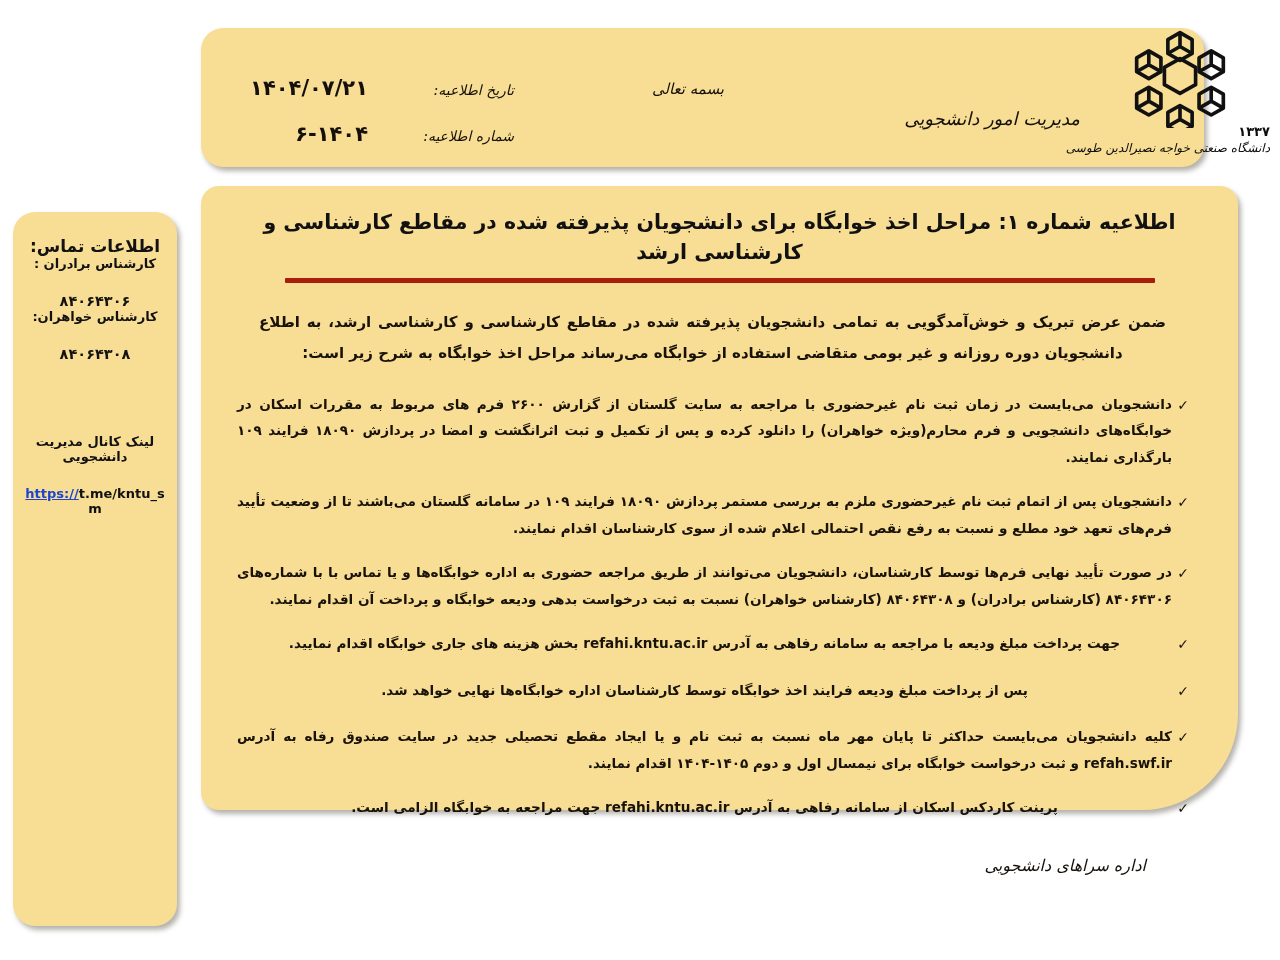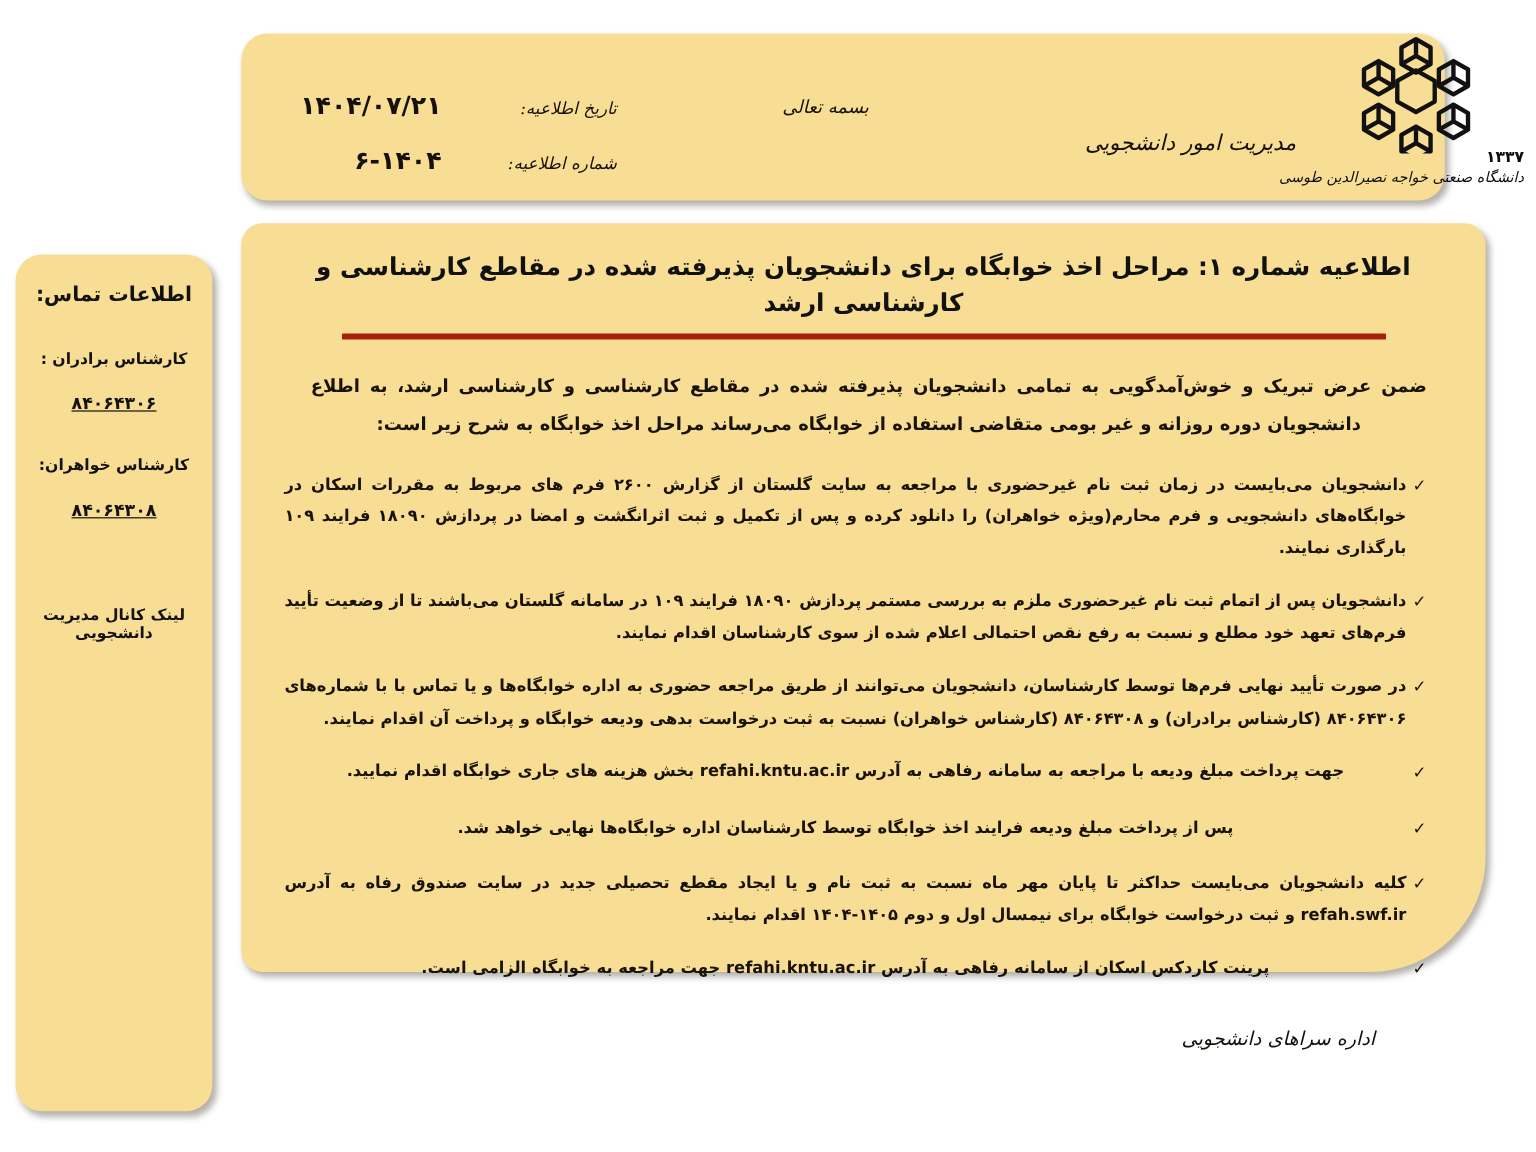--- a/index.html
+++ b/index.html
@@ -151,21 +151,21 @@
   }
   .title-rule {
     width: 870px;
     height: 5px;
     background: #a81d0b;
     margin: 11px auto 0;
     border-radius: 1px;
   }
 
   .intro {
-    margin: 24px 49px 0 58px;
+    margin: 24px 72px 0 58px;
     font-size: 15px;
     line-height: 2.05;
     color: #181208;
     text-align: justify;
     text-align-last: center;
     font-weight: 600;
   }
 
   .bullets {
     margin: 22px 44px 0 36px;
@@ -216,34 +216,32 @@
     border-radius: 22px;
     text-align: center;
   }
   .side-title {
     margin-top: 24px;
     font-size: 17px;
     font-weight: bold;
     color: #121212;
   }
   .side-label {
-    margin-top: 36px;
     font-size: 13px;
     font-weight: bold;
     color: #121212;
   }
   .side-phone {
     margin-top: 22px;
     font-size: 14.5px;
     font-weight: bold;
     color: #121212;
     letter-spacing: 1px;
     direction: ltr;
     unicode-bidi: bidi-override;
-    text-decoration: underline;
   }
   .side-label.gap-big { margin-top: 72px; }
   .side-link {
     margin-top: 22px;
     font-size: 13px;
     font-weight: bold;
     color: #111111;
     direction: ltr;
     unicode-bidi: embed;
     word-break: break-all;
@@ -309,20 +307,21 @@
   <div class="card side-card">
     <div class="side-title">اطلاعات تماس:</div>
 
     <div class="side-label">کارشناس برادران :</div>
     <div class="side-phone">۸۴۰۶۴۳۰۶</div>
 
     <div class="side-label">کارشناس خواهران:</div>
     <div class="side-phone">۸۴۰۶۴۳۰۸</div>
 
     <div class="side-label gap-big">لینک کانال مدیریت دانشجویی</div>
+    <div class="side-link"><span class="proto">https://</span><span>t.me/kntu_sm</span></div>
   </div>
 
   <div class="card body-card">
 
     <div class="title-wrap">
       <div class="doc-title">اطلاعیه شماره ۱:  مراحل اخذ خوابگاه برای دانشجویان پذیرفته شده در مقاطع کارشناسی و کارشناسی ارشد</div>
       <div class="title-rule"></div>
     </div>
 
     <p class="intro">ضمن عرض تبریک و خوش‌آمدگویی به تمامی دانشجویان پذیرفته شده در مقاطع کارشناسی و کارشناسی ارشد، به اطلاع دانشجویان دوره روزانه و غیر بومی متقاضی استفاده از خوابگاه می‌رساند مراحل اخذ خوابگاه به شرح زیر است:</p>

